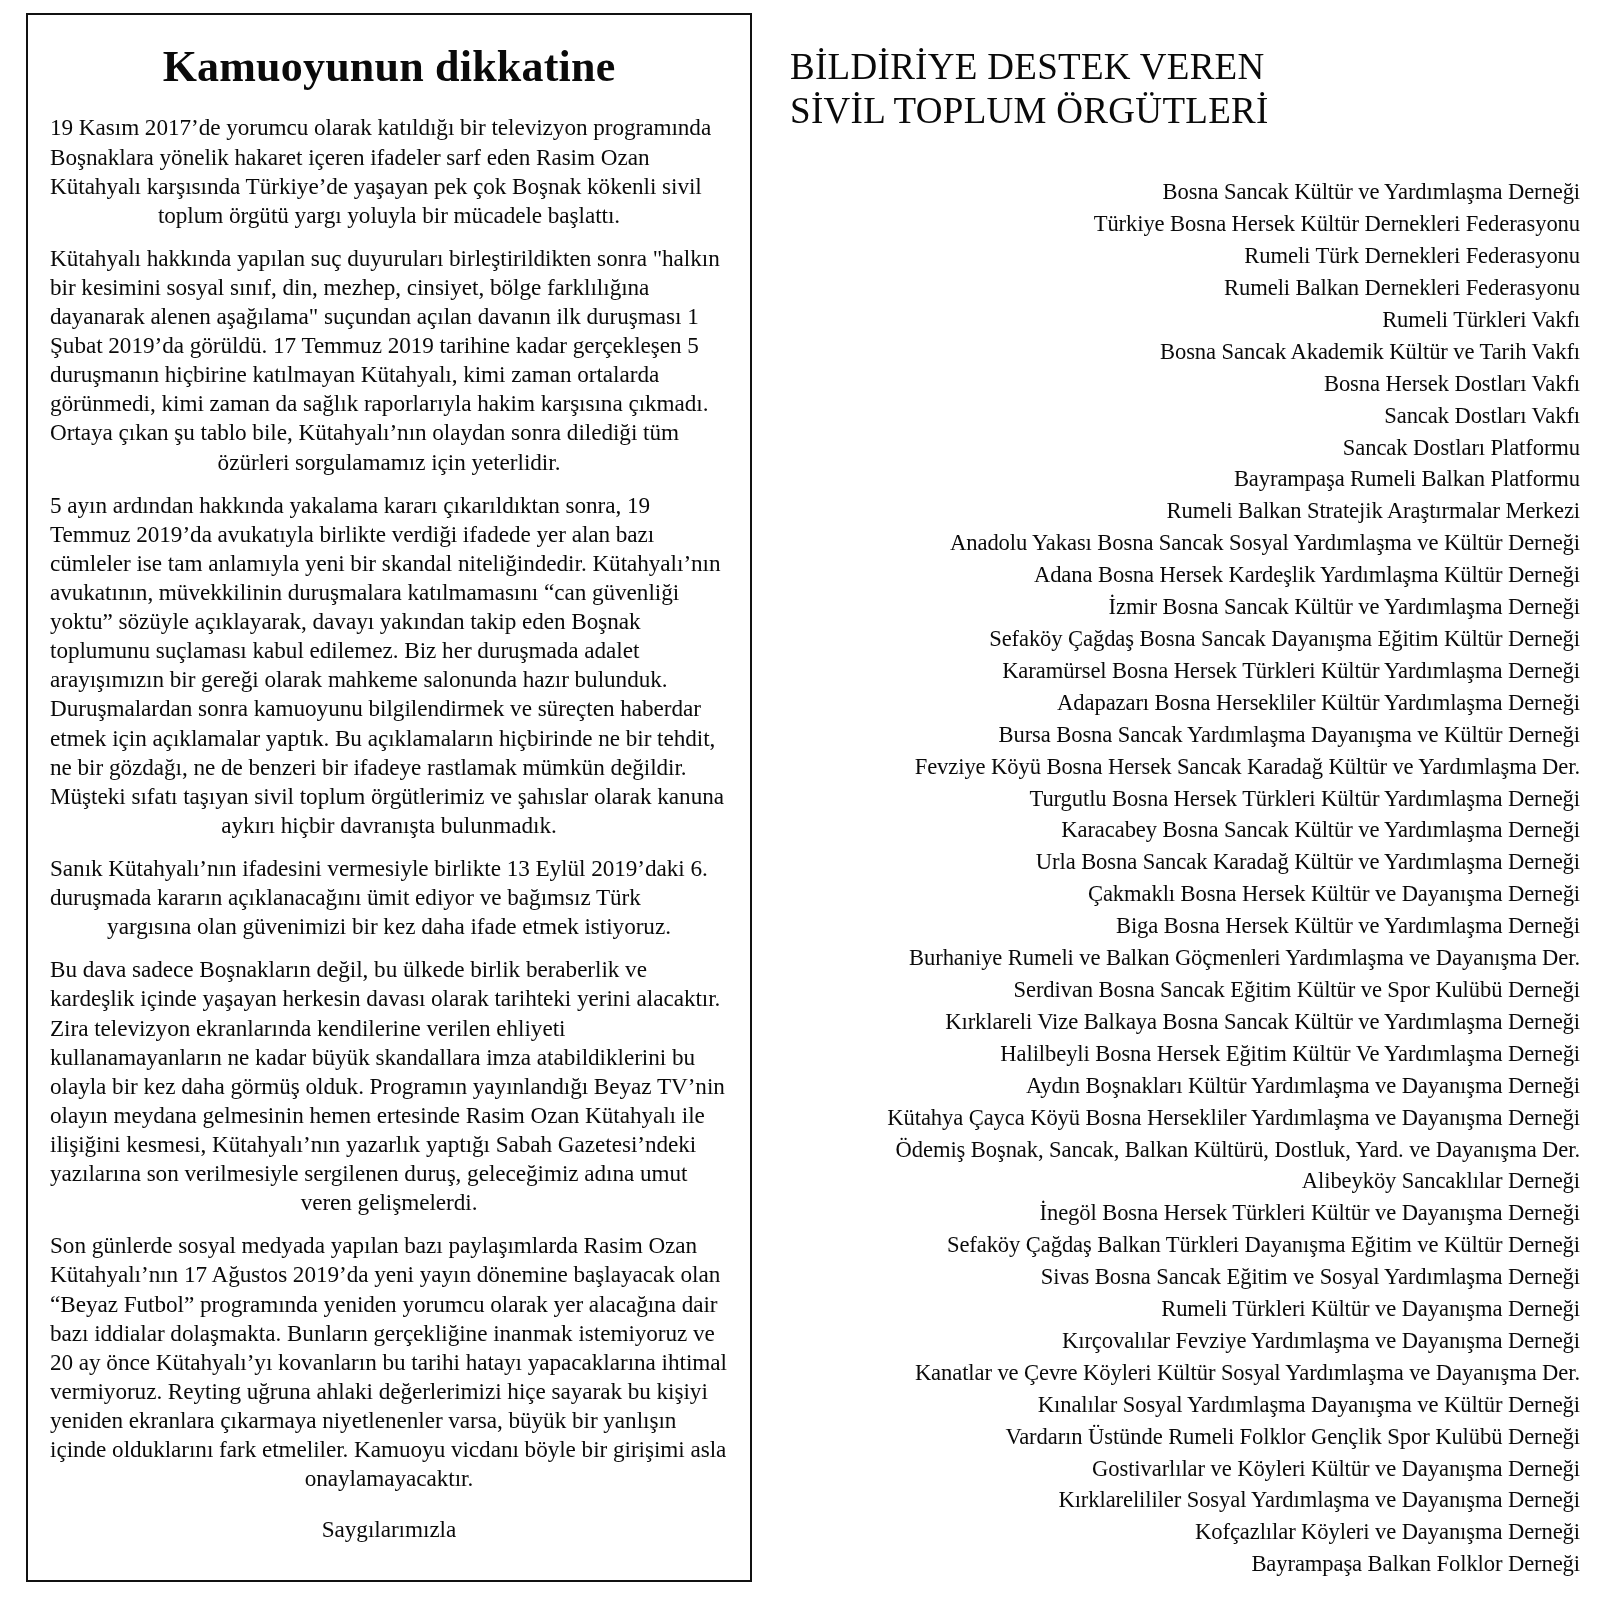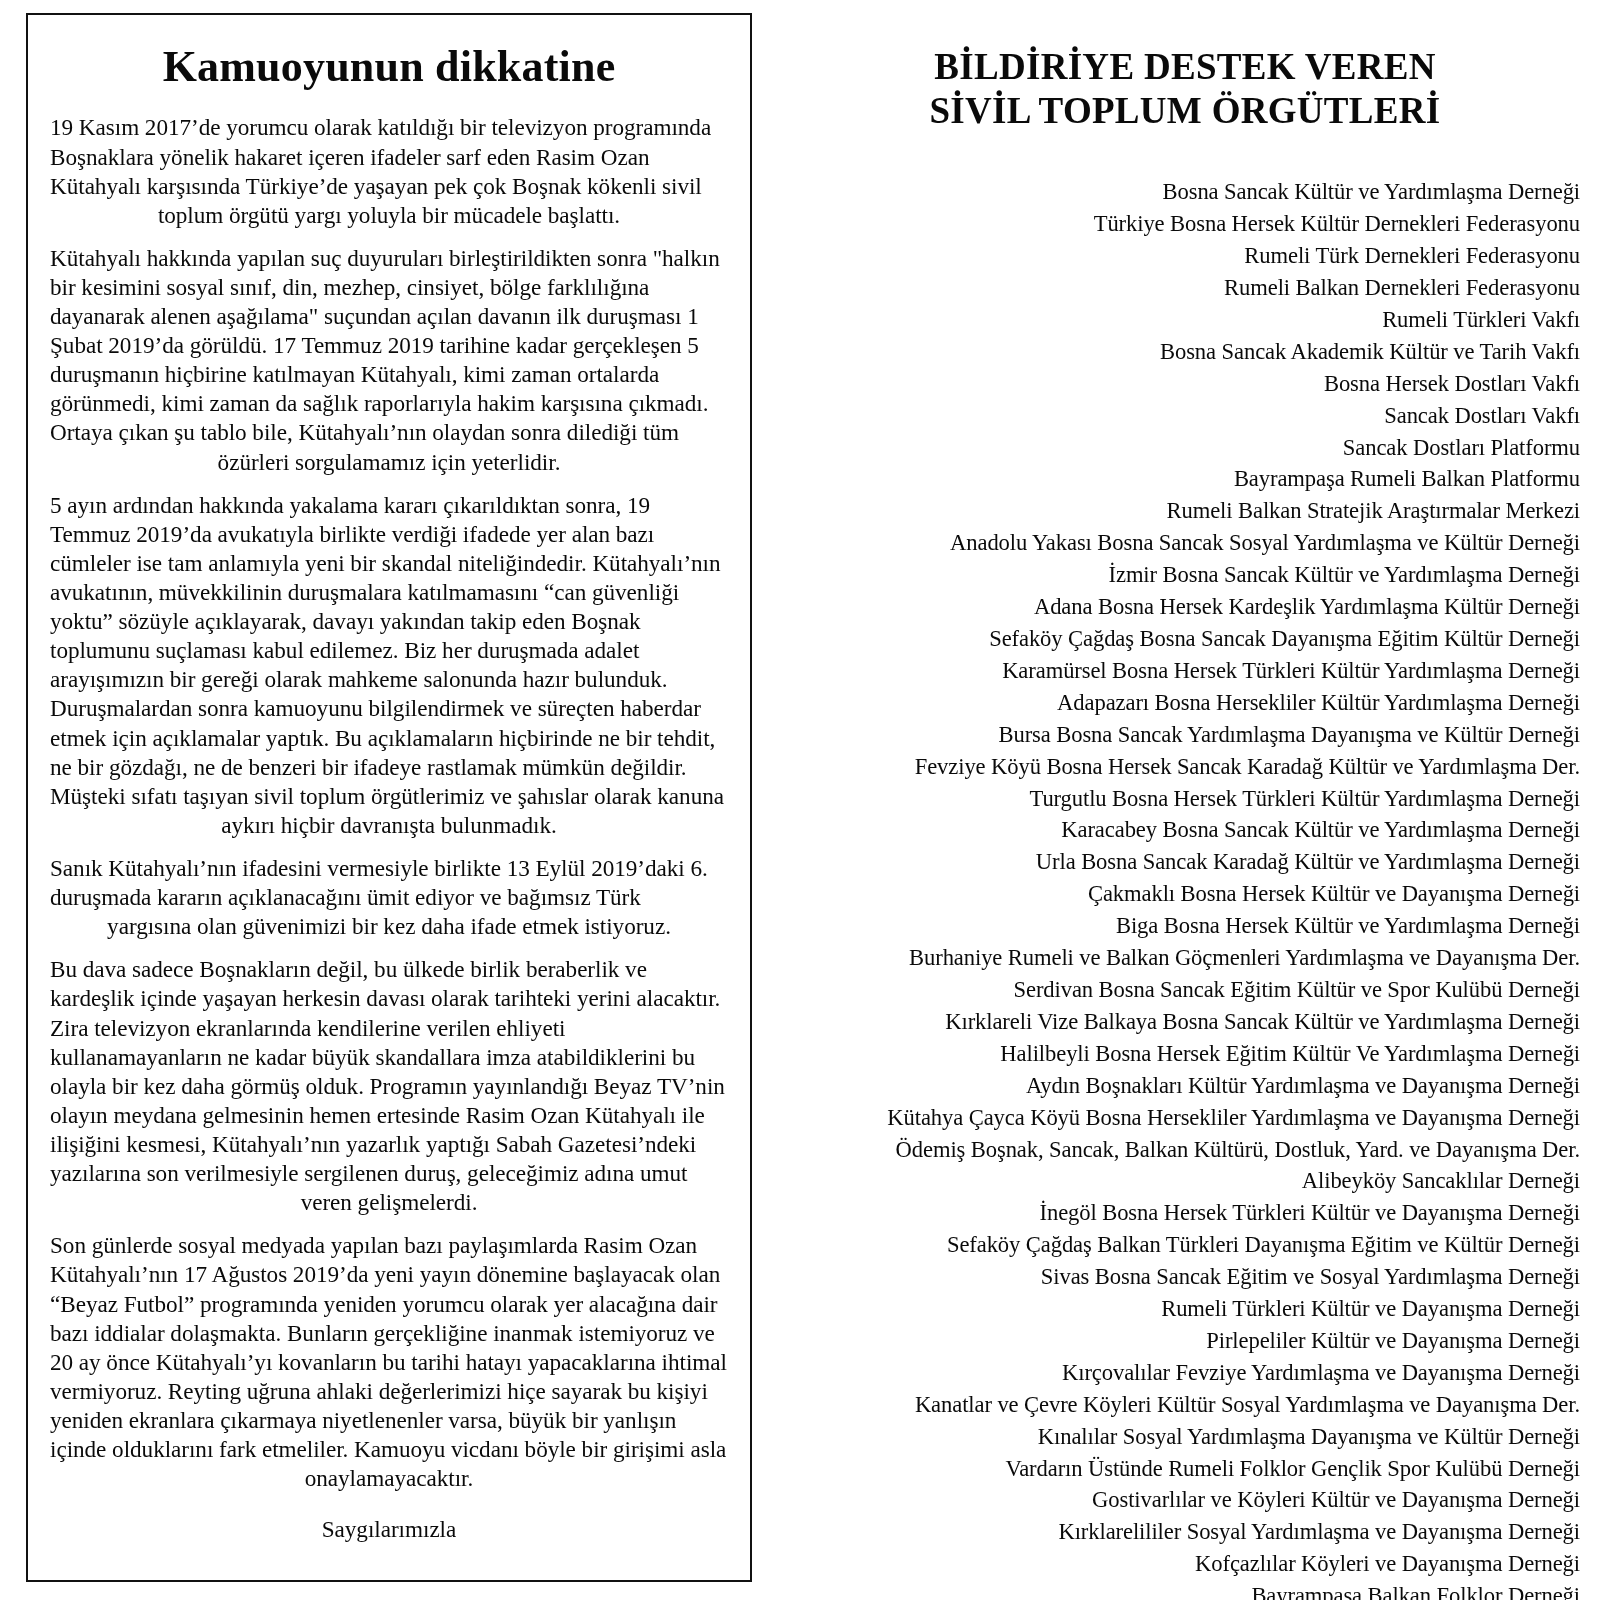--- a/index.html
+++ b/index.html
@@ -64,22 +64,21 @@
 
   
   .supporters {
     position: absolute;
     left: 790px;
     top: 30px;
     width: 790px;
   }
   .supporters-title {
     font-size: 37px;
-    font-weight: 700;
-    text-align: center;
+    font-weight: 400;
     line-height: 1.18;
     letter-spacing: 0.3px;
     margin: 15px 0 0 0;
     white-space: pre-line;
   }
   .supporters-list {
     list-style: none;
     margin: 44px 0 0 0;
     padding: 0;
   }
@@ -120,22 +119,22 @@
       <li>Rumeli Türk Dernekleri Federasyonu</li>
       <li>Rumeli Balkan Dernekleri Federasyonu</li>
       <li>Rumeli Türkleri Vakfı</li>
       <li>Bosna Sancak Akademik Kültür ve Tarih Vakfı</li>
       <li>Bosna Hersek Dostları Vakfı</li>
       <li>Sancak Dostları Vakfı</li>
       <li>Sancak Dostları Platformu</li>
       <li>Bayrampaşa Rumeli Balkan Platformu</li>
       <li>Rumeli Balkan Stratejik Araştırmalar Merkezi</li>
       <li>Anadolu Yakası Bosna Sancak Sosyal Yardımlaşma ve Kültür Derneği</li>
+      <li>Adana Bosna Hersek Kardeşlik Yardımlaşma Kültür Derneği</li>
       <li>İzmir Bosna Sancak Kültür ve Yardımlaşma Derneği</li>
-      <li>Adana Bosna Hersek Kardeşlik Yardımlaşma Kültür Derneği</li>
       <li>Sefaköy Çağdaş Bosna Sancak Dayanışma Eğitim Kültür Derneği</li>
       <li>Karamürsel Bosna Hersek Türkleri Kültür Yardımlaşma Derneği</li>
       <li>Adapazarı Bosna Hersekliler Kültür Yardımlaşma Derneği</li>
       <li>Bursa Bosna Sancak Yardımlaşma Dayanışma ve Kültür Derneği</li>
       <li>Fevziye Köyü Bosna Hersek Sancak Karadağ Kültür ve Yardımlaşma Der.</li>
       <li>Turgutlu Bosna Hersek Türkleri Kültür Yardımlaşma Derneği</li>
       <li>Karacabey Bosna Sancak Kültür ve Yardımlaşma Derneği</li>
       <li>Urla Bosna Sancak Karadağ Kültür ve Yardımlaşma Derneği</li>
       <li>Çakmaklı Bosna Hersek Kültür ve Dayanışma Derneği</li>
       <li>Biga Bosna Hersek Kültür ve Yardımlaşma Derneği</li>
@@ -144,21 +143,20 @@
       <li>Kırklareli Vize Balkaya Bosna Sancak Kültür ve Yardımlaşma Derneği</li>
       <li>Halilbeyli Bosna Hersek Eğitim Kültür Ve Yardımlaşma Derneği</li>
       <li>Aydın Boşnakları Kültür Yardımlaşma ve Dayanışma Derneği</li>
       <li>Kütahya Çayca Köyü Bosna Hersekliler Yardımlaşma ve Dayanışma Derneği</li>
       <li>Ödemiş Boşnak, Sancak, Balkan Kültürü, Dostluk, Yard. ve Dayanışma Der.</li>
       <li>Alibeyköy Sancaklılar Derneği</li>
       <li>İnegöl Bosna Hersek Türkleri Kültür ve Dayanışma Derneği</li>
       <li>Sefaköy Çağdaş Balkan Türkleri Dayanışma Eğitim ve Kültür Derneği</li>
       <li>Sivas Bosna Sancak Eğitim ve Sosyal Yardımlaşma Derneği</li>
       <li>Rumeli Türkleri Kültür ve Dayanışma Derneği</li>
-      <li>Pirlepeliler Kültür ve Dayanışma Derneği</li>
       <li>Kırçovalılar Fevziye Yardımlaşma ve Dayanışma Derneği</li>
       <li>Kanatlar ve Çevre Köyleri Kültür Sosyal Yardımlaşma ve Dayanışma Der.</li>
       <li>Kınalılar Sosyal Yardımlaşma Dayanışma ve Kültür Derneği</li>
       <li>Vardarın Üstünde Rumeli Folklor Gençlik Spor Kulübü Derneği</li>
       <li>Gostivarlılar ve Köyleri Kültür ve Dayanışma Derneği</li>
       <li>Kırklarelililer Sosyal Yardımlaşma ve Dayanışma Derneği</li>
       <li>Kofçazlılar Köyleri ve Dayanışma Derneği</li>
       <li>Bayrampaşa Balkan Folklor Derneği</li>
 
     </ul>

